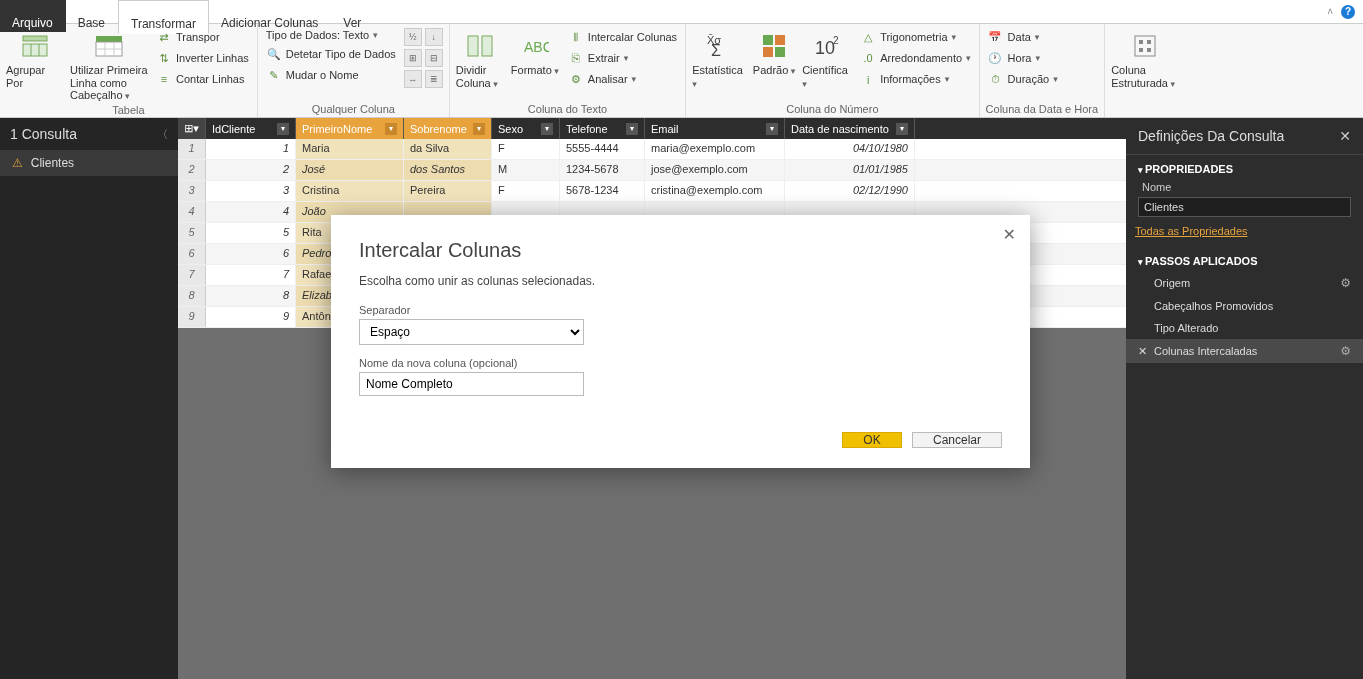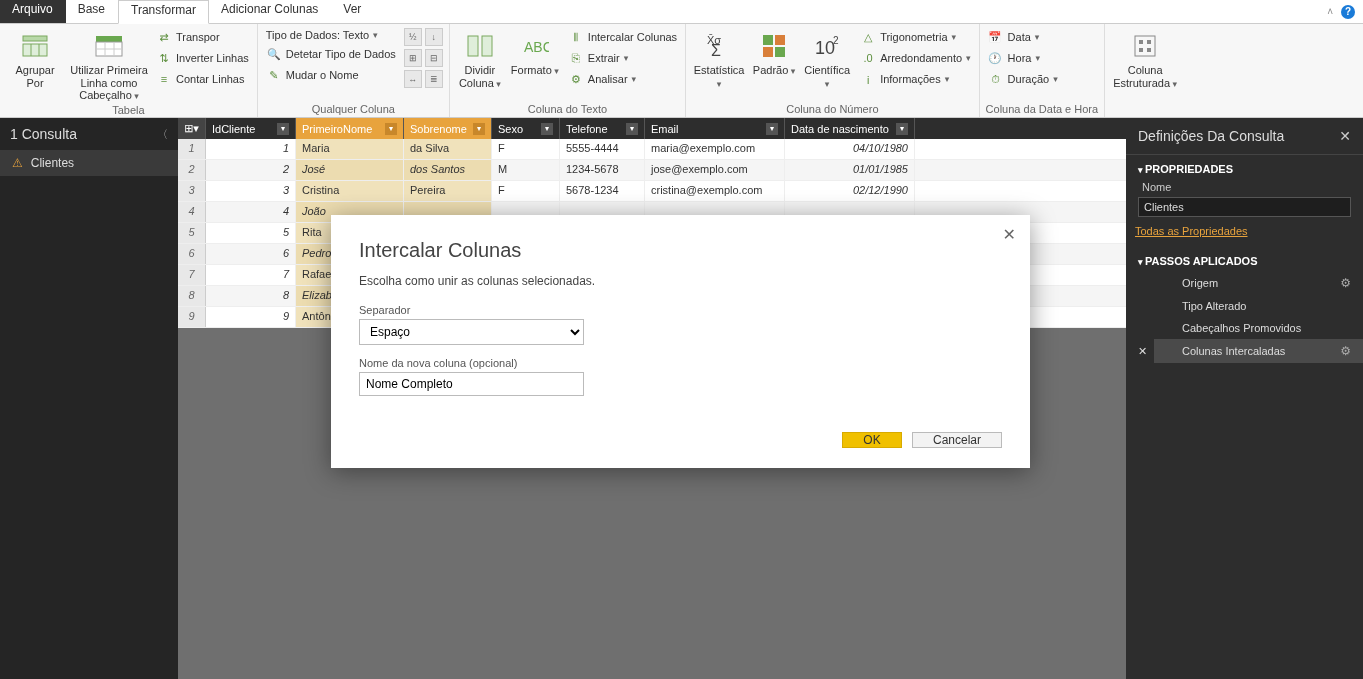--- a/index.html
+++ b/index.html
@@ -1,34 +1,34 @@
 <!DOCTYPE html>
 <html><head>
 <meta charset="utf-8">
 <style>
 * { box-sizing: border-box; margin: 0; padding: 0; font-family: "Segoe UI", Tahoma, sans-serif; }
 body { width: 1363px; height: 679px; background: #fff; overflow: hidden; font-size: 12px; color: #333; position: relative; }
 
 
 .tabs { display: flex; background: #fff; border-bottom: 1px solid #ccc; height: 24px; align-items: stretch; }
-.tab { padding: 2px 12px; cursor: pointer; font-size: 12px; border-right: 1px solid transparent; }
+.tab { padding: 16px 12px; cursor: pointer; font-size: 12px; border-right: 1px solid transparent; }
 .tab.file { background: #333; color: #fff; }
 .tab.active { background: #fff; border: 1px solid #ccc; border-bottom: 1px solid #fff; margin-bottom: -1px; }
 .titlebar-right { margin-left: auto; display:flex; align-items:center; gap:8px; padding-right:8px; color:#888;}
 .caret-up { font-size:10px; }
 .help-icon { width:14px; height:14px; border-radius:50%; background:#1a7bd8; color:#fff; display:flex; align-items:center; justify-content:center; font-size:10px; font-weight:bold;}
 
 
 .ribbon { display: flex; background: #f7f7f7; border-bottom: 1px solid #ccc; height: 94px; }
 .rgroup { display: flex; flex-direction: column; padding: 4px 6px 2px 6px; border-right: 1px solid #ddd; }
 .rgroup-body { display: flex; flex: 1; align-items: flex-start; gap: 6px; }
 .rgroup-label { text-align: center; font-size: 11px; color: #666; padding-top: 2px; }
 .bigbtn { display: flex; flex-direction: column; align-items: center; justify-content: flex-start; width: 58px; padding-top: 2px; cursor: pointer; }
 .bigbtn .ic { width: 32px; height: 32px; margin-bottom: 2px; display:flex; align-items:center; justify-content:center; }
-.bigbtn .lbl { font-size: 11px; text-align: center; line-height: 1.15; }
+.bigbtn .lbl { font-size: 11px; line-height: 1.15; }
 .smallcol { display: flex; flex-direction: column; gap: 3px; }
 .smallbtn { display: flex; align-items: center; gap: 4px; font-size: 11px; cursor: pointer; white-space: nowrap; padding: 1px 2px; }
 .smallbtn .sic { width: 16px; height: 16px; display:inline-flex; align-items:center; justify-content:center; color:#5d8f3e; }
 .iconcol { display:flex; flex-direction:column; gap:3px; }
 .iconrow { display:flex; gap:3px; }
 .tinysq { width:18px; height:18px; background:#e8e8e8; border:1px solid #ccc; display:flex; align-items:center; justify-content:center; font-size:9px; color:#666;}
 .drop::after { content:" ▾"; font-size:9px; color:#666; }
 
 
 .main { display: flex; height: calc(679px - 24px - 94px); }
@@ -62,21 +62,21 @@
 .section-hdr::before { content:"▾ "; font-size:9px; }
 .prop-label { padding:2px 16px; font-size:11px; color:#ccc; }
 .prop-input { margin:2px 12px 6px 12px; }
 .prop-input input { width:100%; background:#1e1e1e; border:1px solid #555; color:#ddd; padding:3px 5px; font-size:11px; }
 .link { color:#e8a33d; text-decoration:underline; padding:2px 16px 10px 9px; font-size:11px; cursor:pointer; }
 .steps { padding:0; }
 .step { padding:5px 12px 5px 28px; font-size:11px; color:#ddd; display:flex; justify-content:space-between; align-items:center; cursor:pointer;}
 .step.active { background:#4a4a4a; }
 .step .gear { color:#aaa; font-size:12px; }
 .step .xmark { position:absolute; left:12px; }
-.step-wrap { position:relative;padding-left:28px; }
+.step-wrap { position:relative; }
 
 
 .dialog { position:absolute; left:331px; top:215px; width:699px; background:#fff; box-shadow:0 4px 24px rgba(0,0,0,0.4); padding:24px 28px 20px 28px; z-index:100; }
 .dialog .dtitle { font-size:20px; color:#444; font-weight:300; margin-bottom:12px; }
 .dialog .dsub { font-size:12px; color:#444; margin-bottom:16px; }
 .dialog .dlabel { font-size:11px; color:#555; margin-bottom:3px; }
 .dialog select, .dialog input[type=text] { width:225px; border:1px solid #bbb; padding:4px 6px; font-size:12px; margin-bottom:12px; background:#fff; }
 .dialog .dclose { position:absolute; top:10px; right:14px; font-size:16px; color:#666; cursor:pointer; }
 .dialog .dbtns { display:flex; justify-content:flex-end; gap:10px; margin-top:24px; }
 .dialog .dbtn { padding:0 20px; font-size:12px; border:1px solid #bbb; background:#f3f3f3; cursor:pointer; min-width:60px; text-align:center;}
@@ -458,27 +458,27 @@
     <div class="section-hdr">PASSOS APLICADOS</div>
     <div class="steps" id="steps-list">
         <div class="step-wrap">
           <div class="step">
             <span>Origem</span>
             <span class="gear">⚙</span>
           </div>
         </div>
         <div class="step-wrap">
           <div class="step">
-            <span>Tipo Alterado</span>
+            <span>Cabeçalhos Promovidos</span>
             <span></span>
           </div>
         </div>
         <div class="step-wrap">
           <div class="step">
-            <span>Cabeçalhos Promovidos</span>
+            <span>Tipo Alterado</span>
             <span></span>
           </div>
         </div>
         <div class="step-wrap">
           <div class="step active">
             <span class="xmark">✕</span>
             <span>Colunas Intercaladas</span>
             <span class="gear">⚙</span>
           </div>
         </div>

